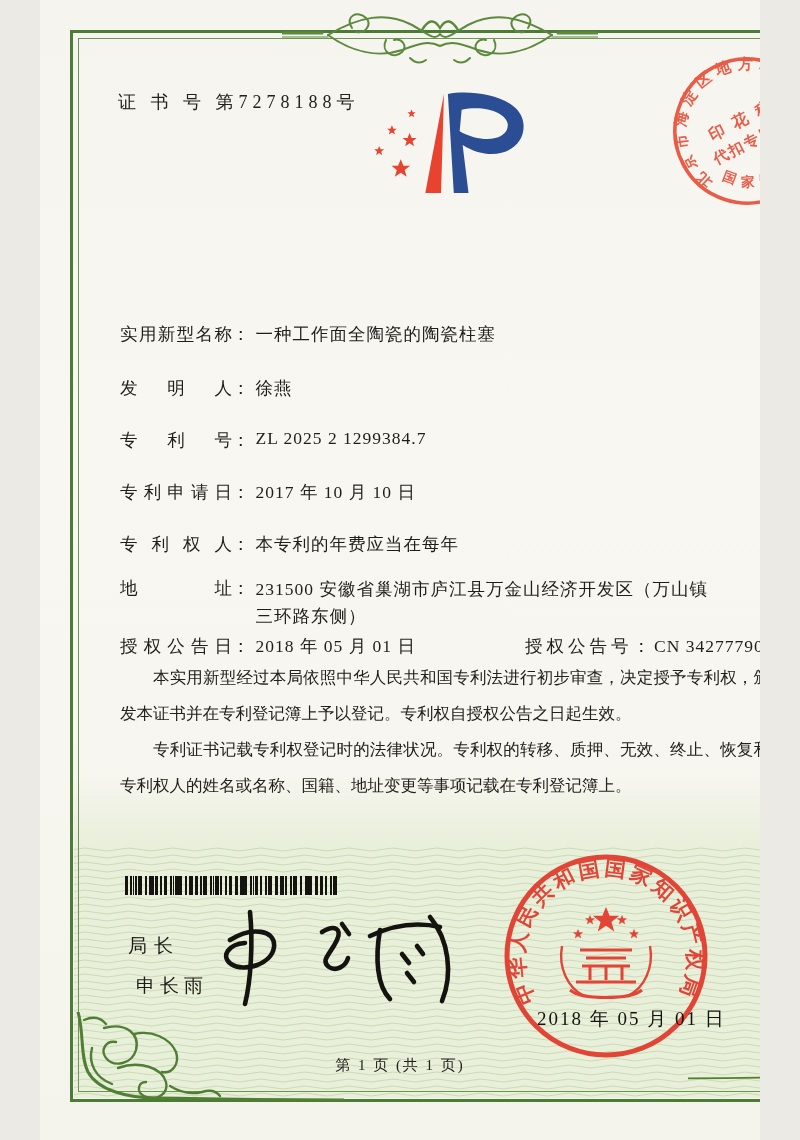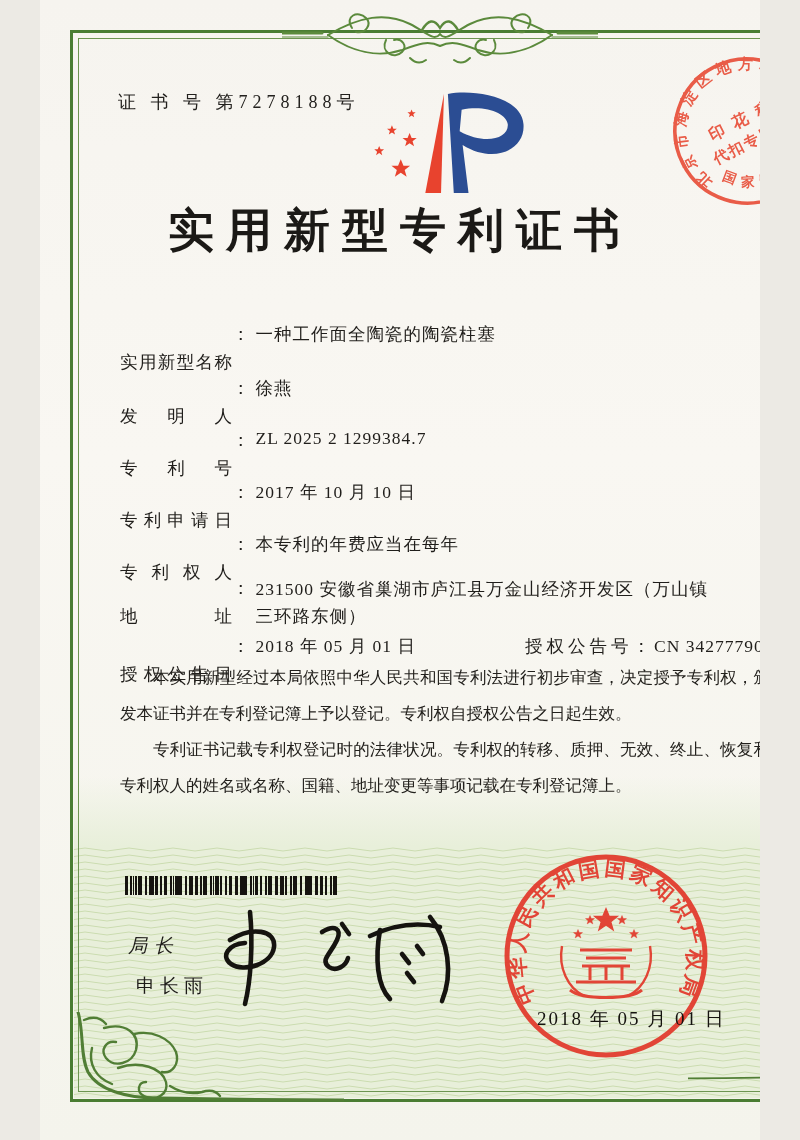--- a/index.html
+++ b/index.html
@@ -17,36 +17,36 @@
   
   .cert-no{position:absolute;left:78px;top:90px;font-size:18px;letter-spacing:5px;color:#23211e;}
   .logo{position:absolute;left:318px;top:90px;width:168px;height:108px;}
   .title{position:absolute;left:0;top:200px;width:100%;text-align:center;font-size:46px;font-weight:bold;
          letter-spacing:12px;color:#1b1916;}
   
   .tax-stamp{position:absolute;left:628px;top:52px;width:158px;height:158px;transform:rotate(-27deg);opacity:.92;}
   
   .rows{position:absolute;left:80px;top:318px;width:660px;font-size:17.5px;color:#201e1b;}
   .row{position:absolute;left:0;white-space:nowrap;}
-  .row .lbl{display:inline-block;width:112px;text-align:justify;text-align-last:justify;vertical-align:top;margin-top:28px;}
+  .row .lbl{display:inline-block;width:112px;text-align:justify;text-align-last:justify;vertical-align:top;}
   .row .colon{display:inline-block;vertical-align:top;}
   .row .val{display:inline-block;margin-left:6px;vertical-align:top;letter-spacing:1px;}
   .row.addr .val{white-space:normal;width:456px;line-height:27px;}
   .grant-no{position:absolute;white-space:nowrap;}
   
   .body-text{position:absolute;left:80px;top:660px;width:650px;font-size:16.5px;line-height:36px;
              text-align:justify;color:#23211d;}
   .body-text p{margin:0;text-indent:2em;}
   
   .barcode{position:absolute;left:85px;top:876px;width:212px;height:19px;
     background:
       repeating-linear-gradient(90deg,#15130f 0 2px,rgba(0,0,0,0) 2px 5px),
       repeating-linear-gradient(90deg,#15130f 0 1px,rgba(0,0,0,0) 1px 8px),
       repeating-linear-gradient(90deg,#15130f 0 3px,rgba(0,0,0,0) 3px 13px);}
-  .officer-title{position:absolute;left:88px;top:933px;font-size:19px;letter-spacing:7px;color:#1d1b18;font-style:italic;}
+  .officer-title{position:absolute;left:88px;top:933px;font-size:19px;letter-spacing:7px;color:#1d1b18;}
   .officer-name{position:absolute;left:96px;top:973px;font-size:19px;letter-spacing:5px;color:#1d1b18;}
   .signature{position:absolute;left:150px;top:900px;width:300px;height:120px;}
   .big-seal{position:absolute;left:460px;top:850px;width:212px;height:212px;opacity:.93;}
   .seal-date{position:absolute;left:497px;top:1006px;font-size:19px;letter-spacing:2px;color:#15130f;}
   .footer{position:absolute;left:0;top:1056px;width:100%;text-align:center;font-size:15px;letter-spacing:2px;color:#23211e;}
   .orn{position:absolute;}
 </style>
 </head>
 <body>
 
@@ -116,21 +116,20 @@
          M105,20 C130,15 151,24 152,35 C153,50 128,56 103,42 Z"></path>
     <g fill="#e8432e">
       <use href="#star" transform="translate(54,24) scale(0.42)"></use>
       <use href="#star" transform="translate(34,41) scale(0.5)"></use>
       <use href="#star" transform="translate(52,51) scale(0.72)"></use>
       <use href="#star" transform="translate(21,62) scale(0.5)"></use>
       <use href="#star" transform="translate(43,80) scale(0.95)"></use>
     </g>
   </svg>
 
-  <div class="title">实用新型专利证书</div>
 
   <svg class="tax-stamp" viewBox="0 0 158 158">
     <circle cx="79" cy="79" r="72" fill="none" stroke="#e8503a" stroke-width="3.6"></circle>
     <defs>
       <path id="taxTop" d="M 27,110 A 61,61 0 1 1 131,110" fill="none"></path>
       <path id="taxBot" d="M 31,101 A 51,51 0 0 0 127,101" fill="none"></path>
     </defs>
     <text font-size="15" fill="#e8503a" letter-spacing="6" font-weight="bold">
       <textPath href="#taxTop" startOffset="2">北京市海淀区地方税务局</textPath>
     </text>
@@ -217,14 +216,15 @@
         <path d="M90,116 V130 M106,116 V130 M122,116 V130"></path>
         <path d="M76,132 H136"></path>
         <path d="M70,140 C82,150 130,150 142,140"></path>
         <path d="M62,96 C58,118 68,138 84,146 M150,96 C154,118 144,138 128,146" stroke-width="2.4"></path>
       </g>
     </g>
   </svg>
 
   <div class="seal-date">2018 年 05 月 01 日</div>
 
+  <div class="footer">第 1 页 (共 1 页)</div>
 
 </div>
 
 </body></html>

